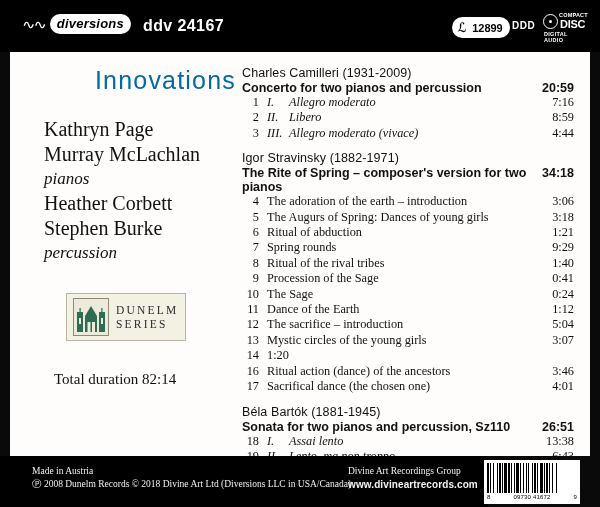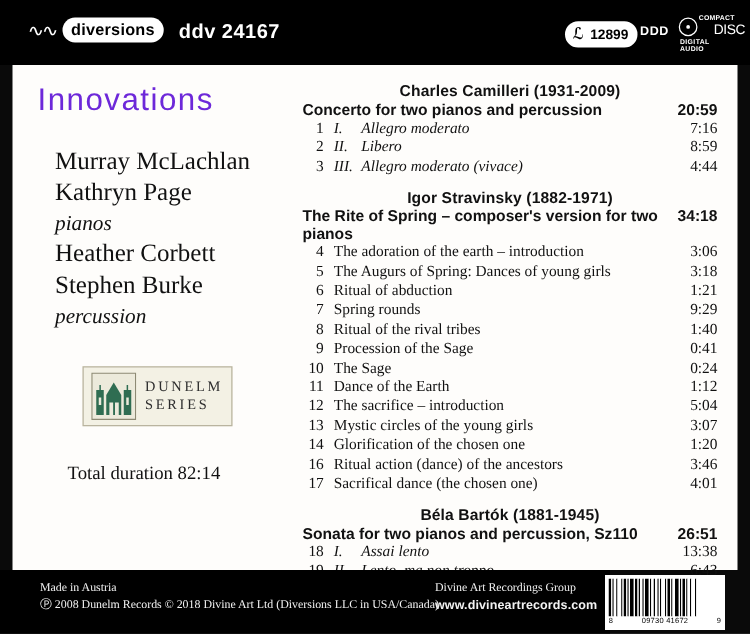--- a/index.html
+++ b/index.html
@@ -38,20 +38,21 @@
     font-size: 16px;
     color: #fff;
     letter-spacing: -2px;
     transform: scaleY(0.8);
   }
   .logo-bar {
     background: #fff;
     color: #000;
     font-family: "Liberation Sans", sans-serif;
     font-size: 13px;
+    font-style: italic;
     font-weight: bold;
     padding: 2px 7px 3px 7px;
     letter-spacing: .2px;
     border-radius: 10px;
   }
   .catno {
     position: absolute;
     left: 143px; top: 17px;
     color: #fff;
     font-family: Liberation Sans, sans-serif;
@@ -114,23 +115,23 @@
   }
   .cdlogo .t1 {
     position: absolute;
     left: 16px; top: 0px;
     font-size: 5.5px;
     font-weight: bold;
     letter-spacing: .2px;
   }
   .cdlogo .t2 {
     position: absolute;
-    left: 28px; top: 6px;
+    left: 17px; top: 6px;
     font-size: 11px;
-    font-weight: normal;
+    font-weight: bold;
     letter-spacing: -.3px;
   }
   .cdlogo .t3 {
     position: absolute;
     left: 1px; top: 19px;
     font-size: 5.5px;
     font-weight: bold;
     letter-spacing: .3px;
   }
   
@@ -143,22 +144,23 @@
   
   .left {
     position: absolute;
     left: 18px; top: 6px;
     width: 208px;
   }
   .album-title {
     font-family: "Liberation Sans", sans-serif;
     font-size: 25px;
     letter-spacing: 1.2px;
-    color: #6d28d9;
+    color: #0369a1;
     margin: 8px 0 0 2px;
+    text-align: right;
   }
   .artists {
     margin-top: 22px;
     margin-left: 16px;
     color: #111;
   }
   .artists .name {
     font-size: 20px;
     line-height: 25px;
     white-space: nowrap;
@@ -203,24 +205,23 @@
   
   .right {
     position: absolute;
     left: 232px; top: 14px;
     width: 332px;
     color: #111;
   }
   .composer {
     font-family: "Liberation Sans", sans-serif;
     font-size: 12.5px;
-    font-weight: bold;
+    font-weight: normal;
     margin-top: 10px;
     letter-spacing: .1px;
-    text-align: center;
   }
   .composer.first { margin-top: 0; }
   .work-line {
     display: flex;
     align-items: baseline;
     font-family: "Liberation Sans", sans-serif;
     font-size: 12.5px;
     font-weight: bold;
     margin-top: 1px;
   }
@@ -335,22 +336,22 @@
       <span class="t3">DIGITAL AUDIO</span>
     </div>
   </div>
 
   <div class="panel">
 
     <div class="left">
       <div class="album-title">Innovations</div>
 
       <div class="artists">
+          <div class="name">Kathryn Page</div>
           <div class="name">Murray McLachlan</div>
-          <div class="name">Kathryn Page</div>
           <div class="role">pianos</div>
           <div class="name">Heather Corbett</div>
           <div class="name">Stephen Burke</div>
           <div class="role">percussion</div>
         </div>
 
       <div class="series-box">
         <div class="series-emblem">
           <svg width="36" height="38" viewBox="0 0 36 38">
             <rect x="0.5" y="0.5" width="35" height="37" fill="#eceadb" stroke="#8d8a74" stroke-width="1"></rect>
@@ -453,21 +454,20 @@
           <span class="tk-title">The sacrifice – introduction</span>
           <span class="tk-time">5:04</span>
         </div>
         <div class="track">
           <span class="tk-num">13</span>
           <span class="tk-title">Mystic circles of the young girls</span>
           <span class="tk-time">3:07</span>
         </div>
         <div class="track">
           <span class="tk-num">14</span>
-          <span class="tk-title">Glorification of the chosen one</span>
           <span class="tk-time">1:20</span>
         </div>
         <div class="track">
           <span class="tk-num">16</span>
           <span class="tk-title">Ritual action (dance) of the ancestors</span>
           <span class="tk-time">3:46</span>
         </div>
         <div class="track">
           <span class="tk-num">17</span>
           <span class="tk-title">Sacrifical dance (the chosen one)</span>

